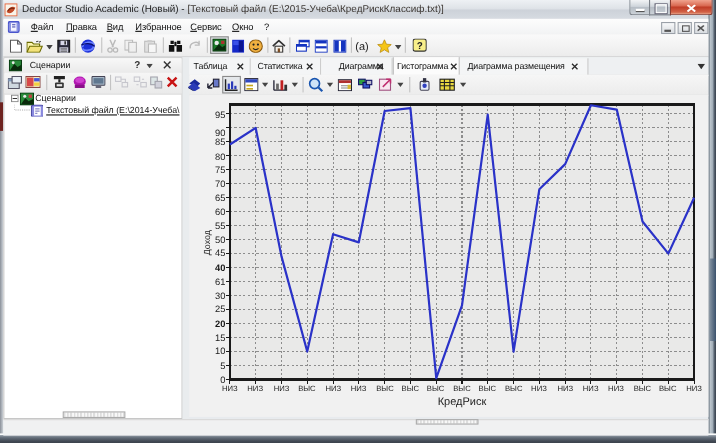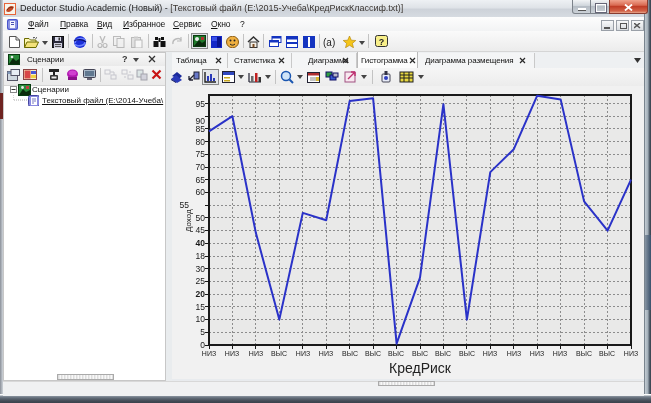--- a/index.html
+++ b/index.html
@@ -511,25 +511,25 @@
 </svg>
 
 <div class="abs" style="left:172px;top:86px;width:472px;height:293px;font-size:8.5px;color:#1a1a1a;">
  <div class="abs" style="right:439px;top:254px;">0</div>
  <div class="abs" style="right:439px;top:241px;">5</div>
  <div class="abs" style="right:439px;top:228px;">10</div>
  <div class="abs" style="right:439px;top:216px;">15</div>
  <div class="abs" style="right:439px;top:203px;font-weight:bold;">20</div>
  <div class="abs" style="right:439px;top:190px;">25</div>
  <div class="abs" style="right:439px;top:178px;">30</div>
- <div class="abs" style="right:439px;top:165px;">18</div>
+ <div class="abs" style="right:439px;top:165px;">61</div>
  <div class="abs" style="right:439px;top:152px;font-weight:bold;">40</div>
  <div class="abs" style="right:439px;top:139px;">45</div>
  <div class="abs" style="right:439px;top:127px;">50</div>
- <div class="abs" style="right:455px;top:114px;padding-left:43px;">55</div>
+ <div class="abs" style="right:439px;top:114px;padding-left:43px;">55</div>
  <div class="abs" style="right:439px;top:101px;margin-left:46px;">60</div>
  <div class="abs" style="right:439px;top:89px;">65</div>
  <div class="abs" style="right:439px;top:76px;">70</div>
  <div class="abs" style="right:439px;top:63px;">75</div>
  <div class="abs" style="right:439px;top:51px;">80</div>
  <div class="abs" style="right:439px;top:38px;">85</div>
  <div class="abs" style="right:439px;top:30px;">90</div>
  <div class="abs" style="right:439px;top:13px;">95</div>
  <div class="abs" style="left:12px;top:146px;transform:rotate(-90deg);transform-origin:left top;font-size:8px;color:#222;">Доход</div>
 
@@ -545,17 +545,17 @@
  <div class="abs" style="left:236px;top:264px;width:24px;text-align:center;font-size:7px;">ВЫС</div>
  <div class="abs" style="left:259px;top:264px;width:24px;text-align:center;font-size:7px;">ВЫС</div>
  <div class="abs" style="left:283px;top:264px;width:24px;text-align:center;font-size:7px;">ВЫС</div>
  <div class="abs" style="left:306px;top:264px;width:24px;text-align:center;font-size:7px;">НИЗ</div>
  <div class="abs" style="left:330px;top:264px;width:24px;text-align:center;font-size:7px;">НИЗ</div>
  <div class="abs" style="left:353px;top:264px;width:24px;text-align:center;font-size:7px;">НИЗ</div>
  <div class="abs" style="left:376px;top:264px;width:24px;text-align:center;font-size:7px;">НИЗ</div>
  <div class="abs" style="left:400px;top:264px;width:24px;text-align:center;font-size:7px;">ВЫС</div>
  <div class="abs" style="left:423px;top:264px;width:24px;text-align:center;font-size:7px;">ВЫС</div>
  <div class="abs" style="left:447px;top:264px;width:24px;text-align:center;font-size:7px;">НИЗ</div>
- <div class="abs" style="left:198px;top:274px;width:100px;text-align:center;font-size:14px;color:#222;">КредРиск</div>
+ <div class="abs" style="left:198px;top:274px;width:100px;text-align:center;font-size:10px;color:#222;">КредРиск</div>
 </div>
 
 <div class="abs" style="left:3px;top:381px;width:641px;height:14px;background:#f0f1f2;border-top:1px solid #d8d8d8;"></div>
 <div class="abs" style="left:378px;top:381px;width:57px;height:5px;border:1px solid #aaa;background:repeating-linear-gradient(90deg,#ddd 0,#ddd 1px,#f8f8f8 2px,#f8f8f8 3px);box-sizing:border-box;"></div>
 
 </body></html>

